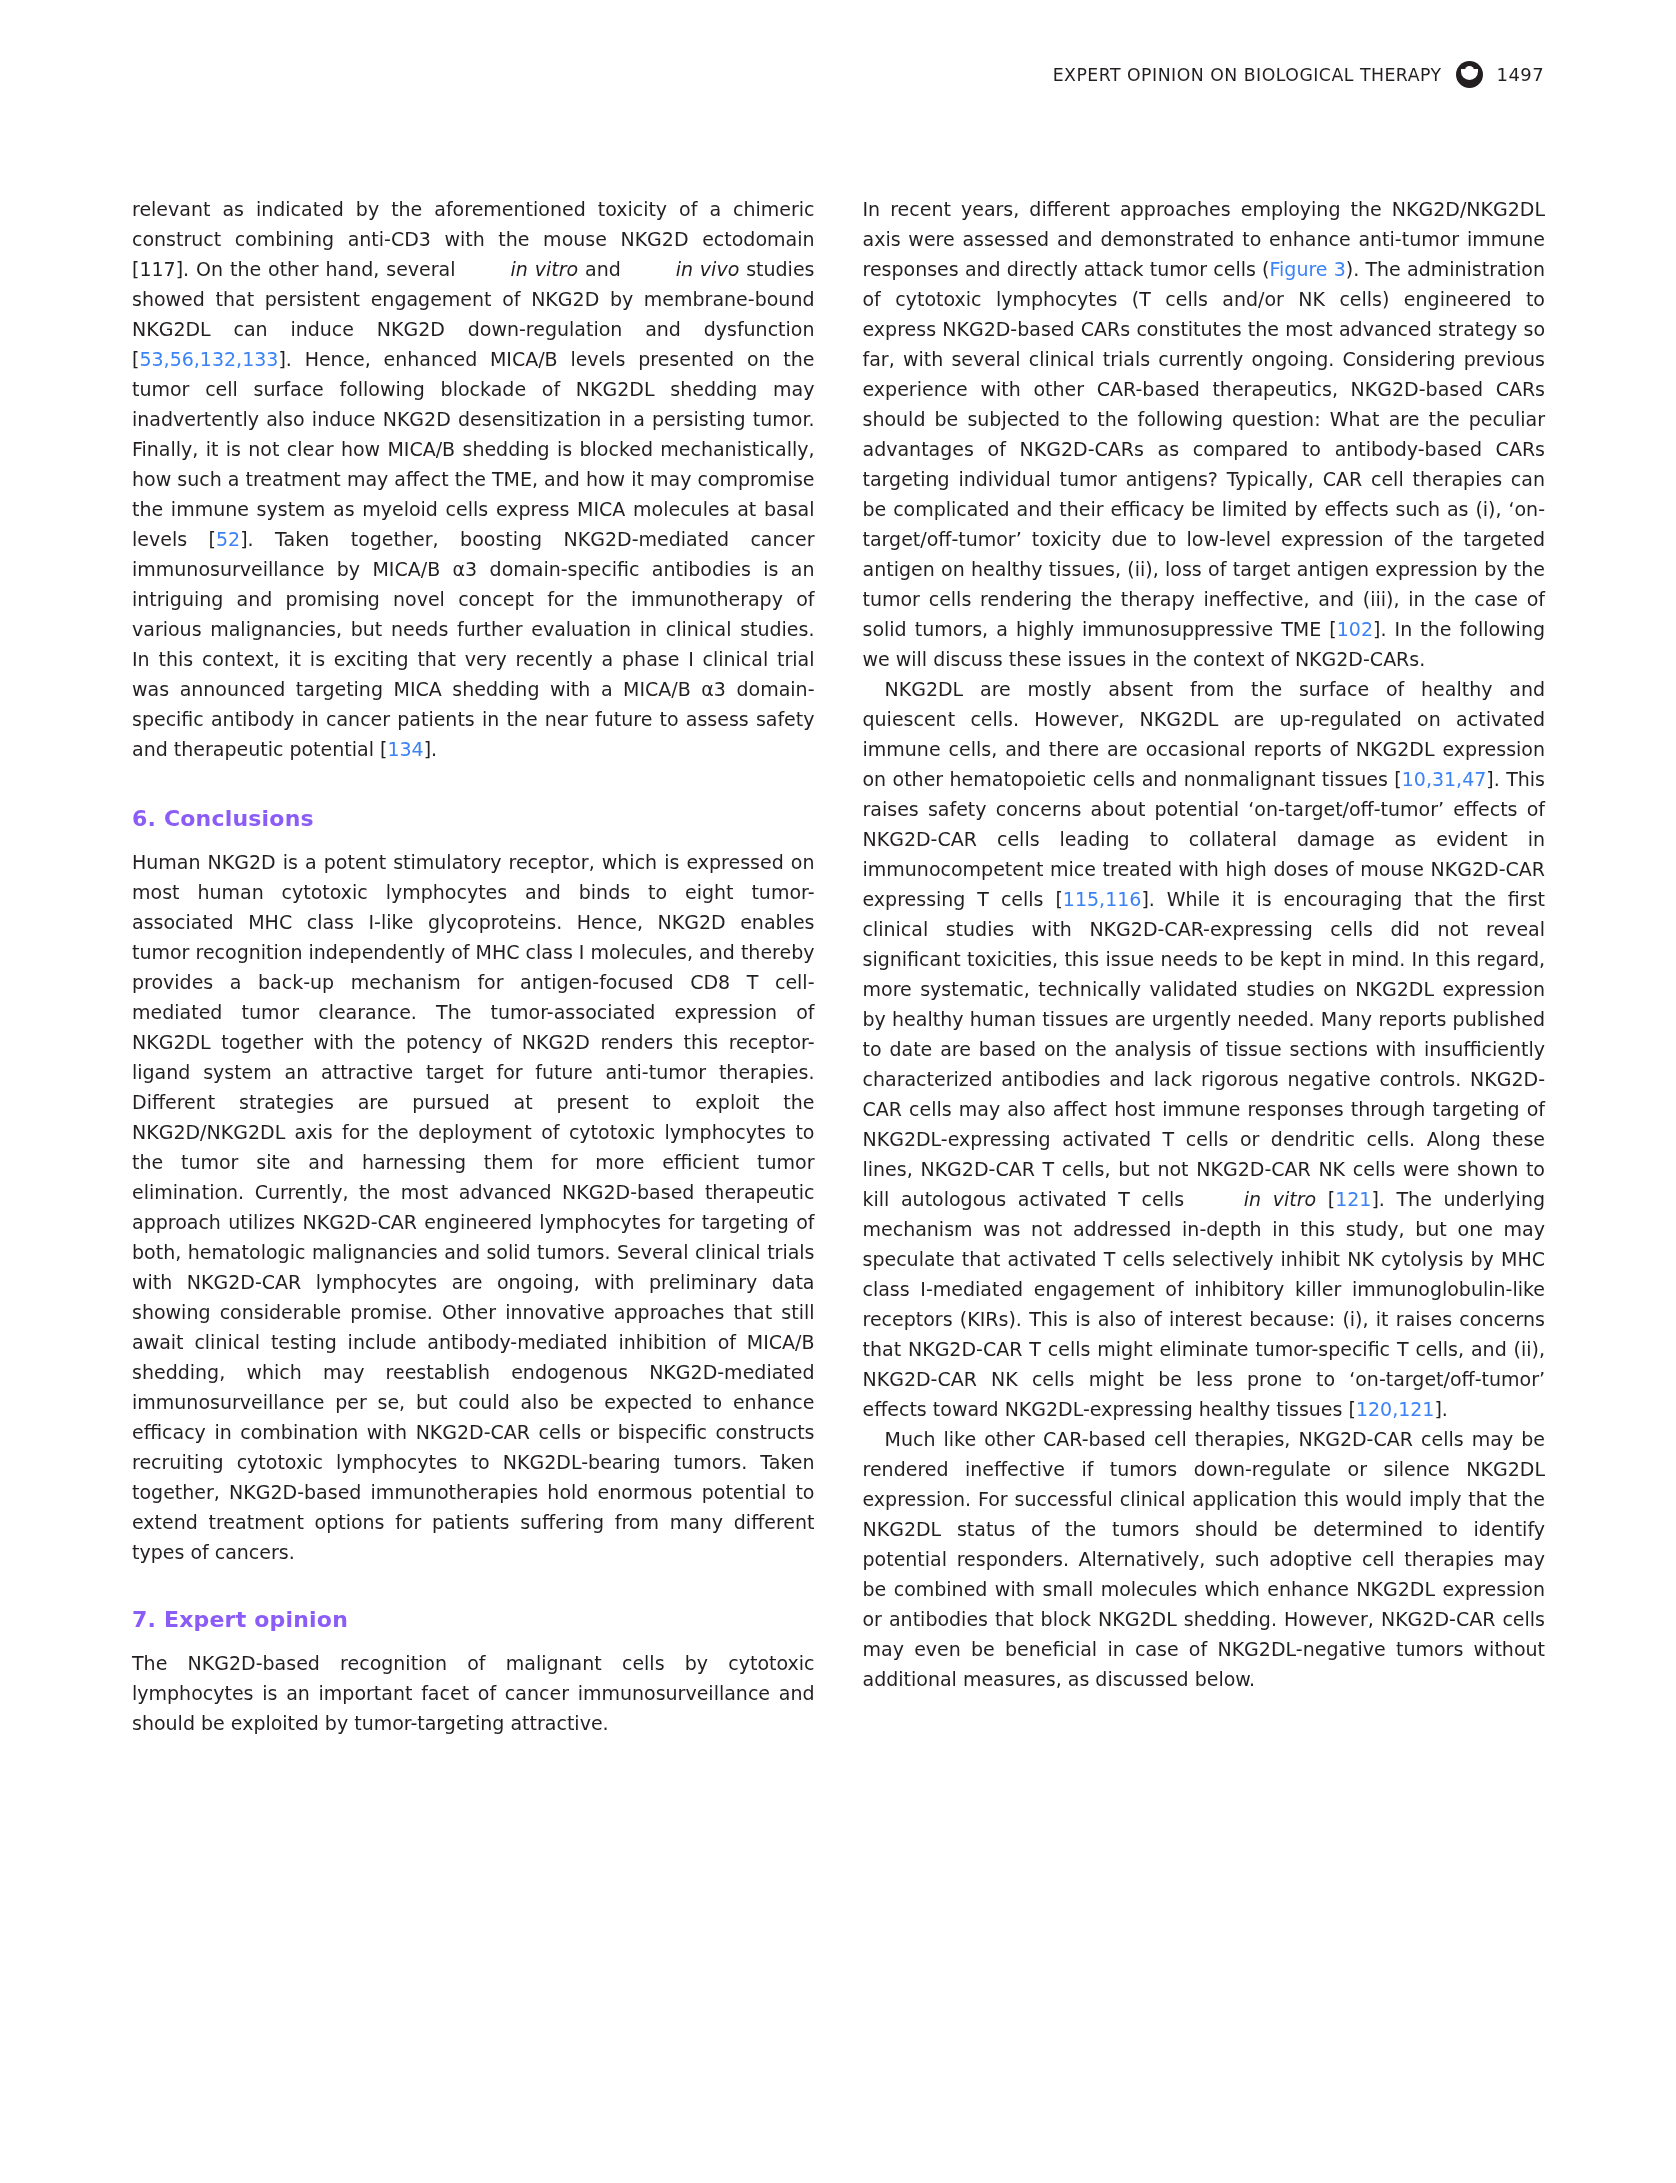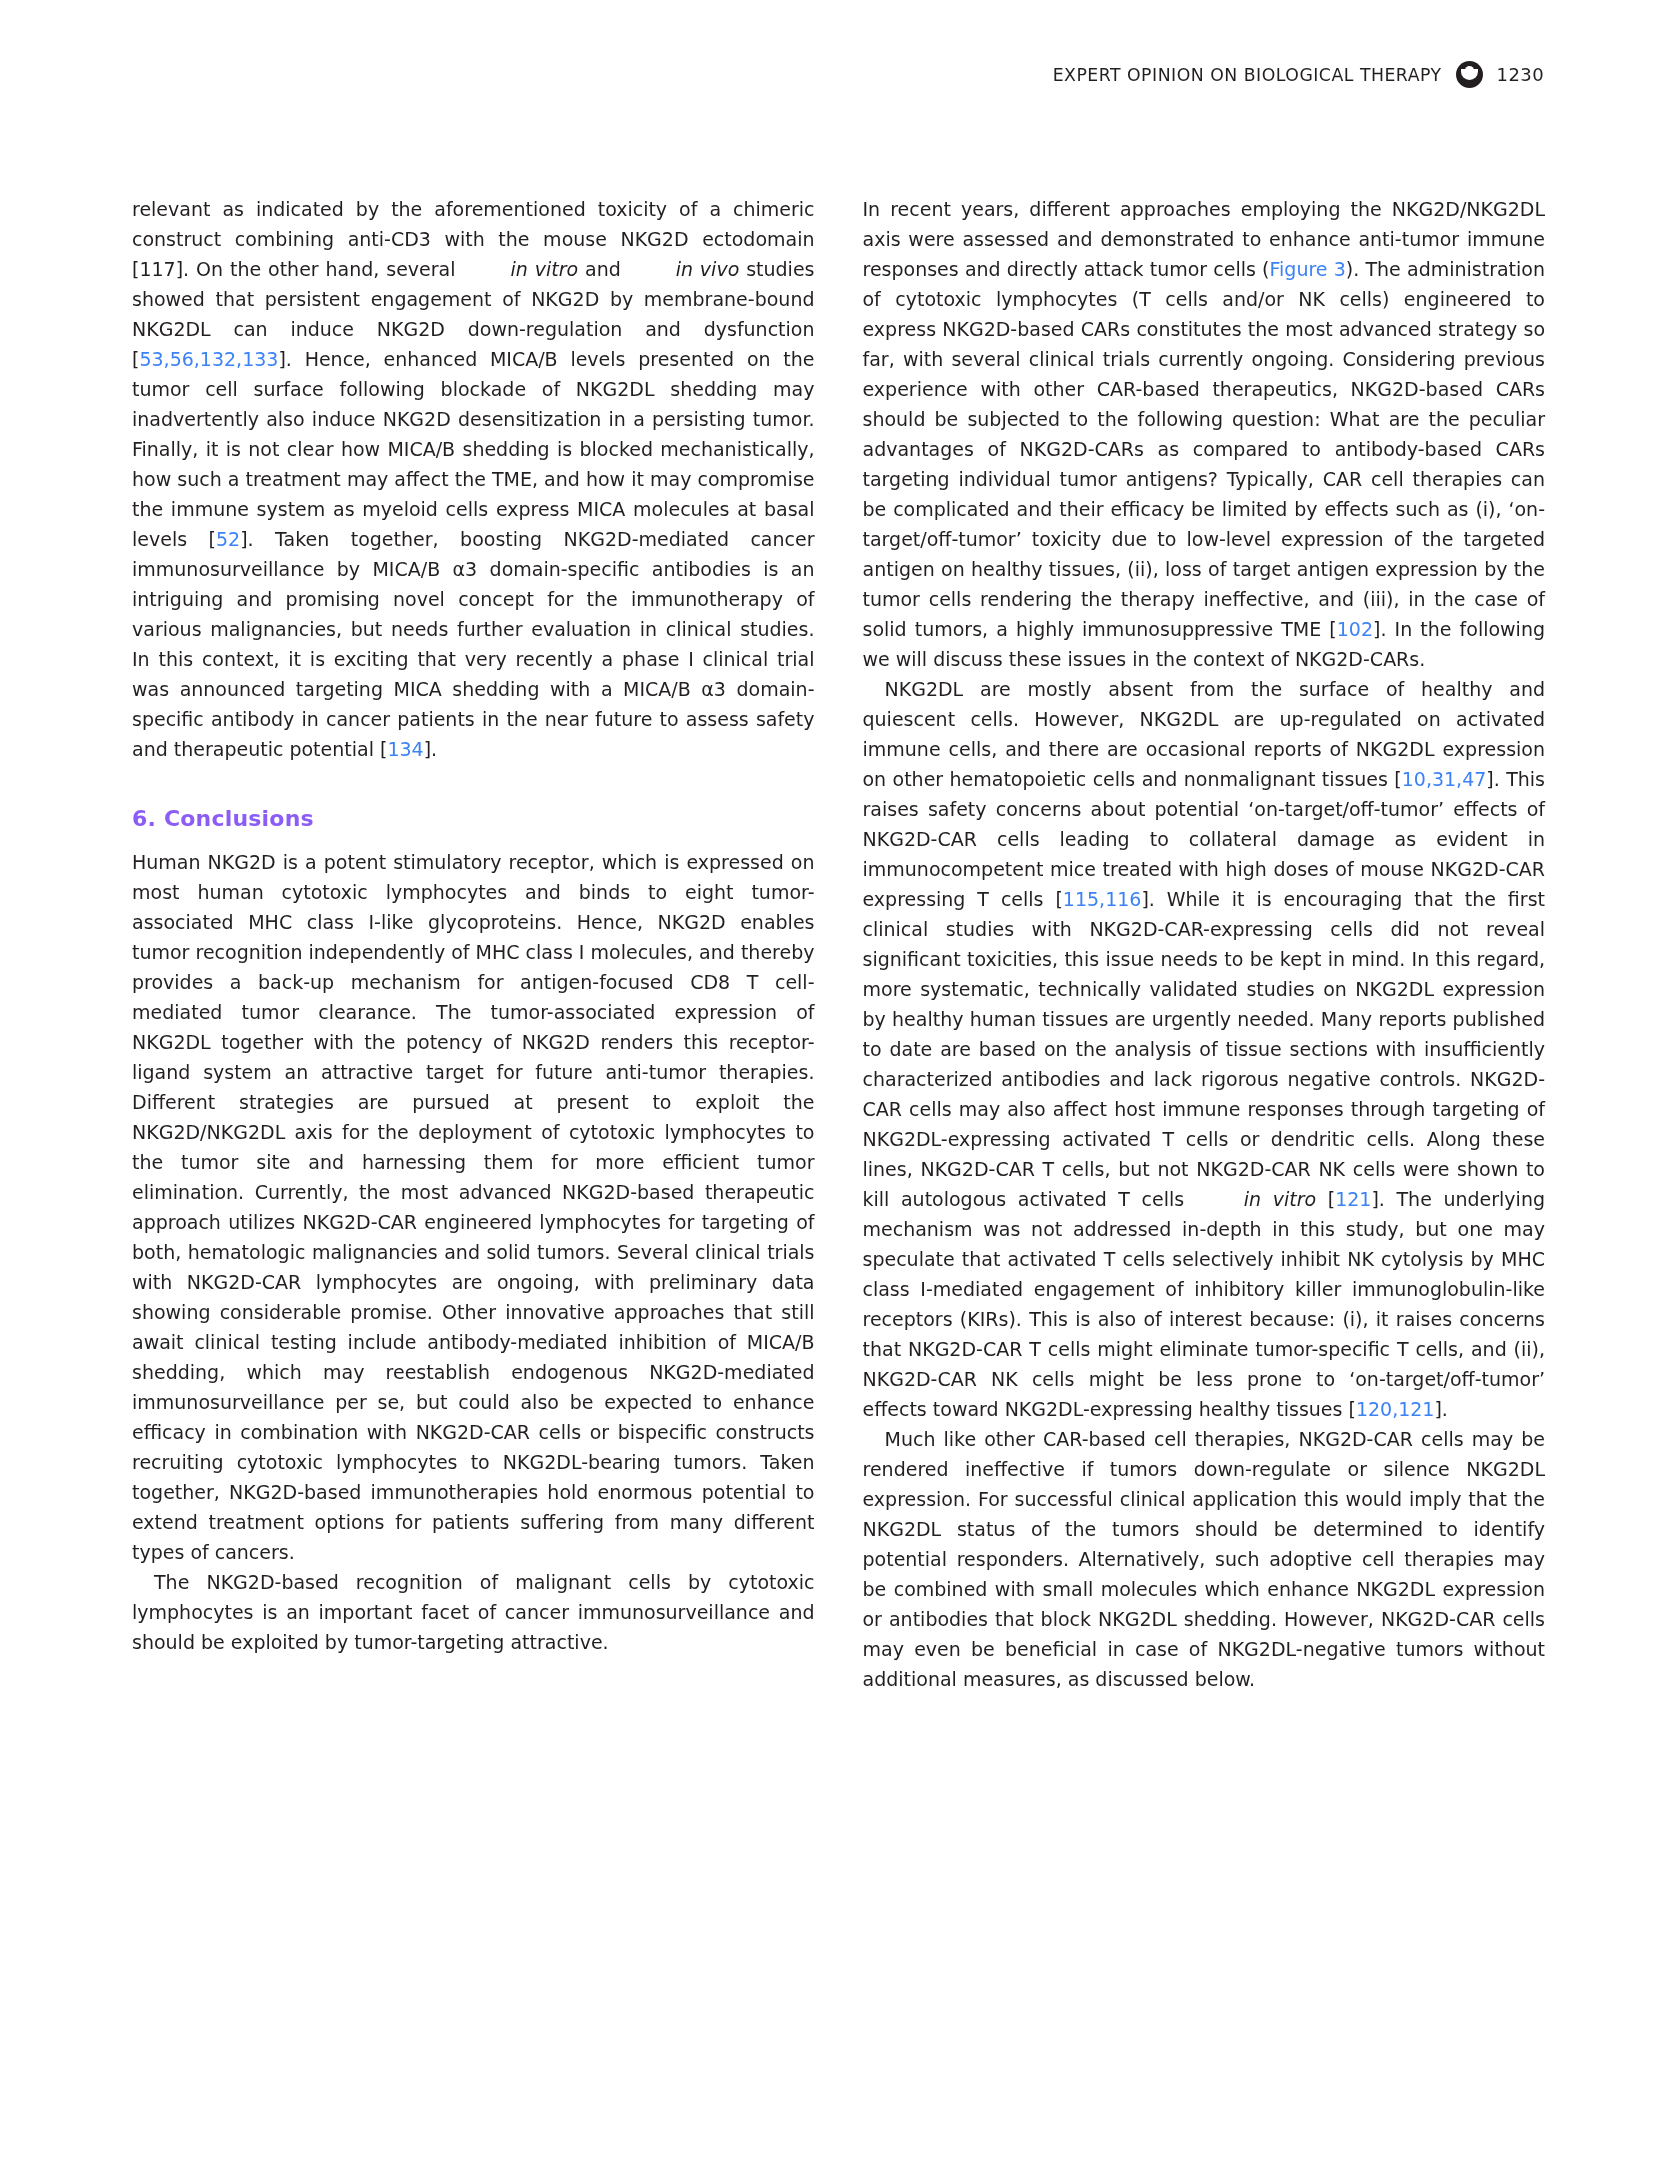--- a/index.html
+++ b/index.html
@@ -109,33 +109,34 @@
   .ital { font-style: italic; margin-left: 48px; }
 </style>
 </head>
 <body>
 
 <div class="page">
 
   <div class="running-head">
     <span class="journal">EXPERT OPINION ON BIOLOGICAL THERAPY</span>
     <span class="rh-logo"></span>
-    <span class="page-number">1230</span>
+    <span class="page-number">1497</span>
   </div>
 
   <div class="columns">
 
     <div class="col">
 
       <p class="body noindent">relevant as indicated by the aforementioned toxicity of a chimeric construct combining anti-CD3 with the mouse NKG2D ectodomain [117]. On the other hand, several <span class="ital">in vitro</span> and <span class="ital">in vivo</span> studies showed that persistent engagement of NKG2D by membrane-bound NKG2DL can induce NKG2D down-regulation and dysfunction [<span class="lnk">53,56,132,133</span>]. Hence, enhanced MICA/B levels presented on the tumor cell surface following blockade of NKG2DL shedding may inadvertently also induce NKG2D desensitization in a persisting tumor. Finally, it is not clear how MICA/B shedding is blocked mechanistically, how such a treatment may affect the TME, and how it may compromise the immune system as myeloid cells express MICA molecules at basal levels [<span class="lnk">52</span>]. Taken together, boosting NKG2D-mediated cancer immunosurveillance by MICA/B α3 domain-specific antibodies is an intriguing and promising novel concept for the immunotherapy of various malignancies, but needs further evaluation in clinical studies. In this context, it is exciting that very recently a phase I clinical trial was announced targeting MICA shedding with a MICA/B α3 domain-specific antibody in cancer patients in the near future to assess safety and therapeutic potential [<span class="lnk">134</span>].</p>
 
       <h2 class="section">6.  Conclusions</h2>
 
       <p class="body noindent">Human NKG2D is a potent stimulatory receptor, which is expressed on most human cytotoxic lymphocytes and binds to eight tumor-associated MHC class I-like glycoproteins. Hence, NKG2D enables tumor recognition independently of MHC class I molecules, and thereby provides a back-up mechanism for antigen-focused CD8 T cell-mediated tumor clearance. The tumor-associated expression of NKG2DL together with the potency of NKG2D renders this receptor-ligand system an attractive target for future anti-tumor therapies. Different strategies are pursued at present to exploit the NKG2D/NKG2DL axis for the deployment of cytotoxic lymphocytes to the tumor site and harnessing them for more efficient tumor elimination. Currently, the most advanced NKG2D-based therapeutic approach utilizes NKG2D-CAR engineered lymphocytes for targeting of both, hematologic malignancies and solid tumors. Several clinical trials with NKG2D-CAR lymphocytes are ongoing, with preliminary data showing considerable promise. Other innovative approaches that still await clinical testing include antibody-mediated inhibition of MICA/B shedding, which may reestablish endogenous NKG2D-mediated immunosurveillance per se, but could also be expected to enhance efficacy in combination with NKG2D-CAR cells or bispecific constructs recruiting cytotoxic lymphocytes to NKG2DL-bearing tumors. Taken together, NKG2D-based immunotherapies hold enormous potential to extend treatment options for patients suffering from many different types of cancers.</p>
 
+      <h2 class="section tight">7.  Expert opinion</h2>
 
       <p class="body noindent">The NKG2D-based recognition of malignant cells by cytotoxic lymphocytes is an important facet of cancer immunosurveillance and should be exploited by tumor-targeting attractive.</p>
     </div>
 
     <div class="col">
 
       <p class="body noindent">In recent years, different approaches employing the NKG2D/NKG2DL axis were assessed and demonstrated to enhance anti-tumor immune responses and directly attack tumor cells (<span class="lnk">Figure 3</span>). The administration of cytotoxic lymphocytes (T cells and/or NK cells) engineered to express NKG2D-based CARs constitutes the most advanced strategy so far, with several clinical trials currently ongoing. Considering previous experience with other CAR-based therapeutics, NKG2D-based CARs should be subjected to the following question: What are the peculiar advantages of NKG2D-CARs as compared to antibody-based CARs targeting individual tumor antigens? Typically, CAR cell therapies can be complicated and their efficacy be limited by effects such as (i), ‘on-target/off-tumor’ toxicity due to low-level expression of the targeted antigen on healthy tissues, (ii), loss of target antigen expression by the tumor cells rendering the therapy ineffective, and (iii), in the case of solid tumors, a highly immunosuppressive TME [<span class="lnk">102</span>]. In the following we will discuss these issues in the context of NKG2D-CARs.</p>
 
       <p class="body">NKG2DL are mostly absent from the surface of healthy and quiescent cells. However, NKG2DL are up-regulated on activated immune cells, and there are occasional reports of NKG2DL expression on other hematopoietic cells and nonmalignant tissues [<span class="lnk">10,31,47</span>]. This raises safety concerns about potential ‘on-target/off-tumor’ effects of NKG2D-CAR cells leading to collateral damage as evident in immunocompetent mice treated with high doses of mouse NKG2D-CAR expressing T cells [<span class="lnk">115,116</span>]. While it is encouraging that the first clinical studies with NKG2D-CAR-expressing cells did not reveal significant toxicities, this issue needs to be kept in mind. In this regard, more systematic, technically validated studies on NKG2DL expression by healthy human tissues are urgently needed. Many reports published to date are based on the analysis of tissue sections with insufficiently characterized antibodies and lack rigorous negative controls. NKG2D-CAR cells may also affect host immune responses through targeting of NKG2DL-expressing activated T cells or dendritic cells. Along these lines, NKG2D-CAR T cells, but not NKG2D-CAR NK cells were shown to kill autologous activated T cells <span class="ital">in vitro</span> [<span class="lnk">121</span>]. The underlying mechanism was not addressed in-depth in this study, but one may speculate that activated T cells selectively inhibit NK cytolysis by MHC class I-mediated engagement of inhibitory killer immunoglobulin-like receptors (KIRs). This is also of interest because: (i), it raises concerns that NKG2D-CAR T cells might eliminate tumor-specific T cells, and (ii), NKG2D-CAR NK cells might be less prone to ‘on-target/off-tumor’ effects toward NKG2DL-expressing healthy tissues [<span class="lnk">120,121</span>].</p>
 

